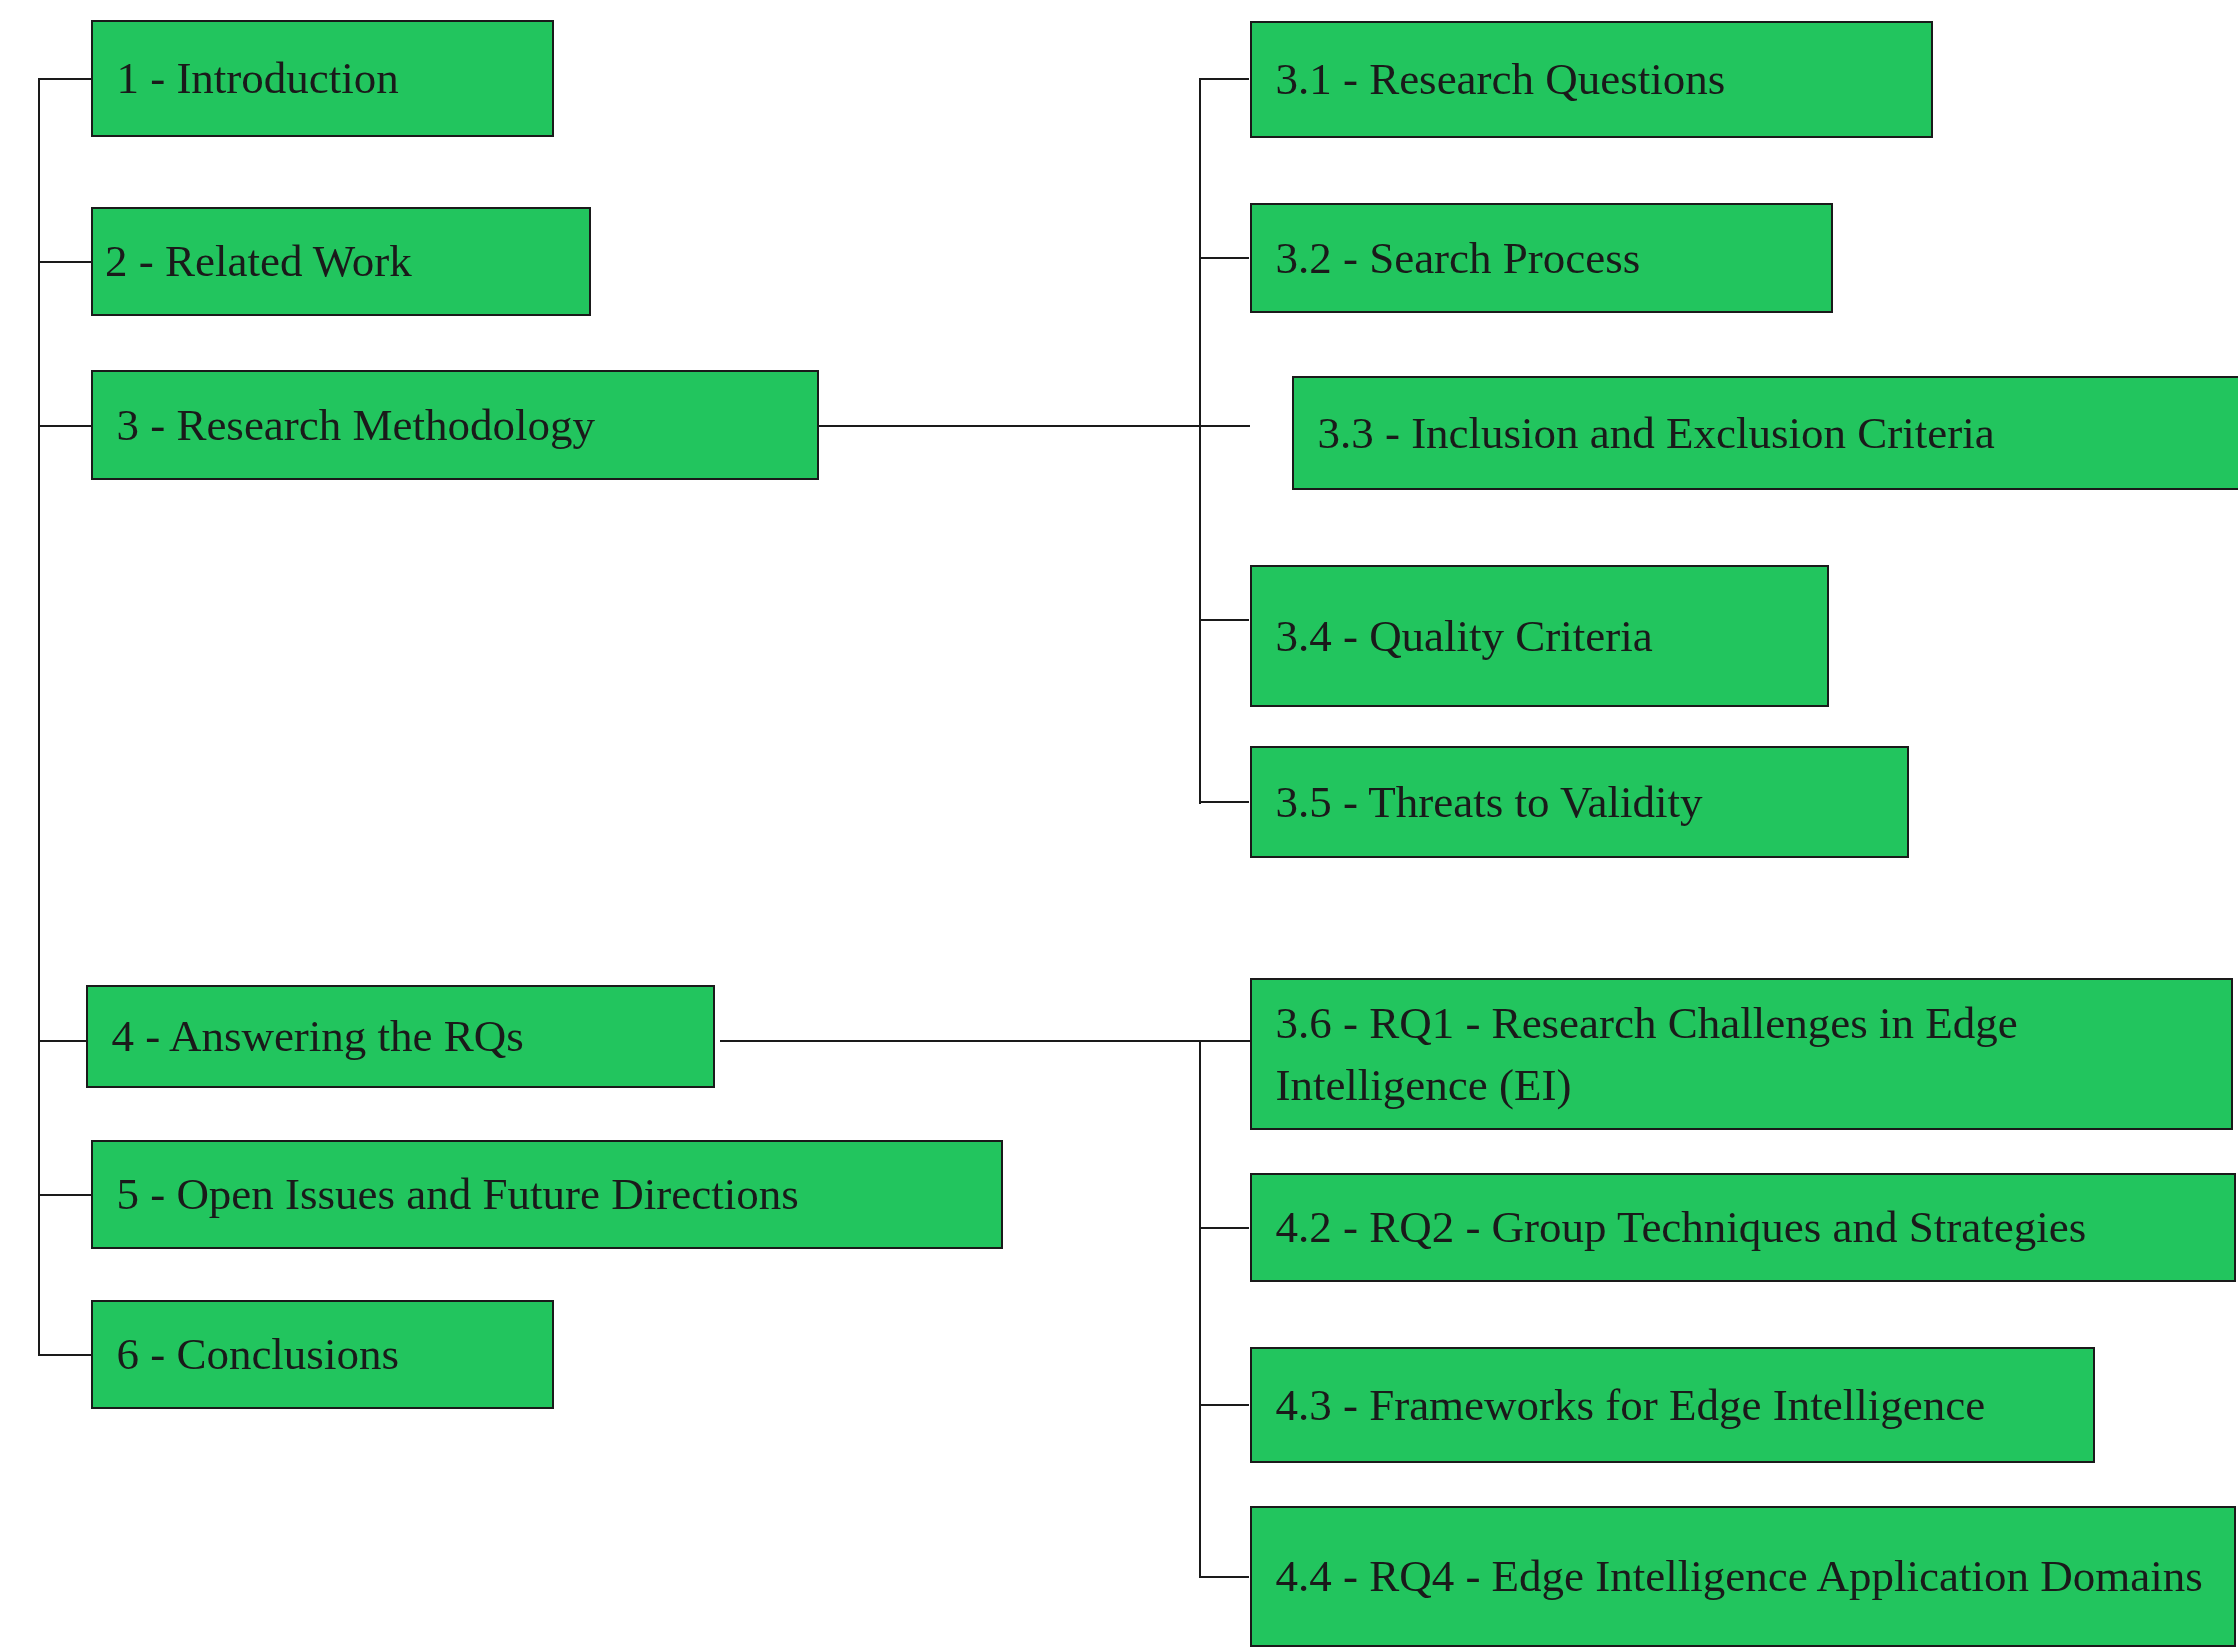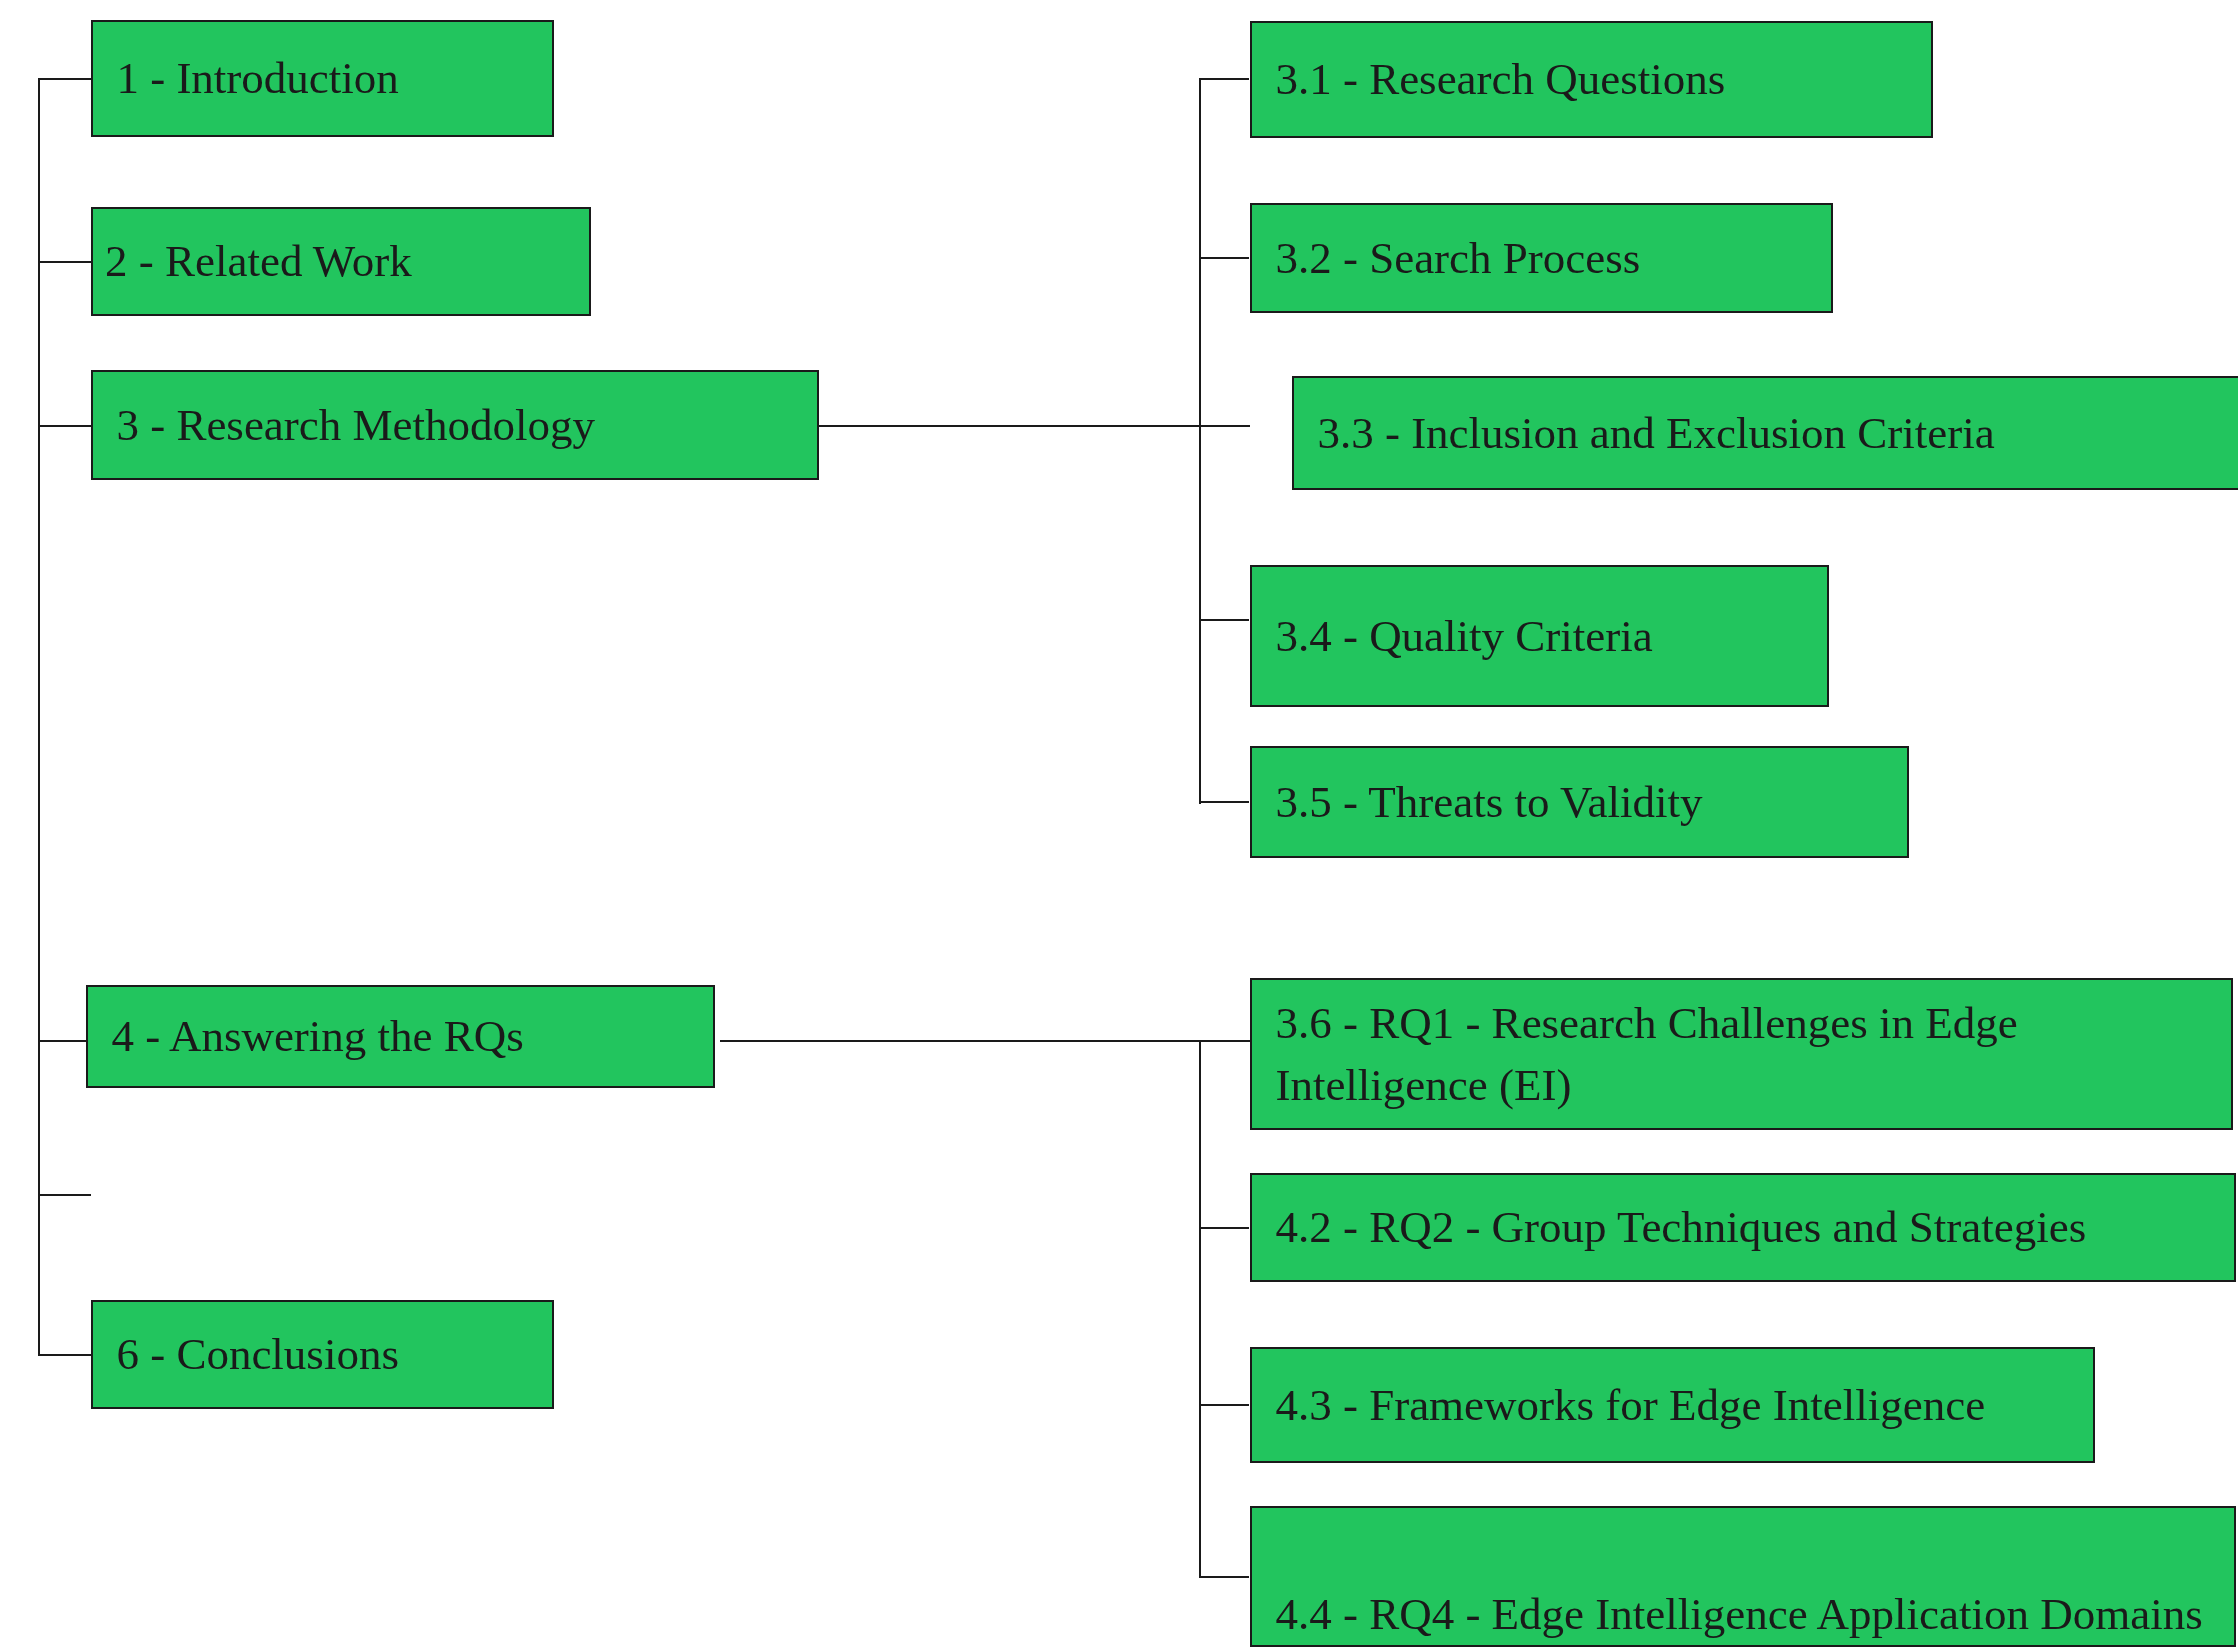--- a/index.html
+++ b/index.html
@@ -45,21 +45,21 @@
   
   #s31 { left: 1250px; top: 21px;   width: 683px;  height: 117px; }
   #s32 { left: 1250px; top: 203px;  width: 583px;  height: 110px; }
   #s33 { left: 1292px; top: 376px;  width: 985px; height: 114px; }
   #s34 { left: 1250px; top: 565px;  width: 579px;  height: 142px; }
   #s35 { left: 1250px; top: 746px; width: 659px;  height: 112px; }
   
   #s41 { left: 1250px; top: 978px; width: 983px; height: 152px; }
   #s42 { left: 1250px; top: 1173px; width: 986px; height: 109px; }
   #s43 { left: 1250px; top: 1347px; width: 845px; height: 116px; }
-  #s44 { left: 1250px; top: 1506px; width: 986px; height: 141px; align-items: flex-end; }
+  #s44 { left: 1250px; top: 1506px; width: 986px; height: 141px; }
   
   #trunk-main { left: 38px;   top: 78px;  width: 2.1px;   height: 1278px; }
   #stub-n1    { left: 38px;   top: 78px;  width: 53px;  height: 2.1px; }
   #stub-n2    { left: 38px;   top: 261px;  width: 53px;  height: 2.1px; }
   #stub-n3    { left: 38px;   top: 425px;  width: 53px;  height: 2.1px; }
   #stub-n4    { left: 38px;   top: 1040px; width: 53px;  height: 2.1px; }
   #stub-n5    { left: 38px;   top: 1194px; width: 53px;  height: 2.1px; }
   #stub-n6    { left: 38px;   top: 1354px; width: 53px;  height: 2.1px; }
   #h-sec3     { left: 819px; top: 425px;  width: 431px; height: 2.1px; }
   #trunk-sec3 { left: 1199px; top: 78px;  width: 2.1px;   height: 726px; }
@@ -104,20 +104,23 @@
   </div>
   <div class="node" id="n2">
     <span>2 - Related Work</span>
   </div>
   <div class="node" id="n3">
     <span>3 - Research Methodology</span>
   </div>
   <div class="node" id="n4">
     <span>4 - Answering the RQs</span>
   </div>
+  <div class="node" id="n5">
+    <span>5 - Open Issues and Future Directions</span>
+  </div>
   <div class="node" id="n6">
     <span>6 - Conclusions</span>
   </div>
 
   <div class="node" id="s31">
     <span>3.1 - Research Questions</span>
   </div>
   <div class="node" id="s32">
     <span>3.2 - Search Process</span>
   </div>

